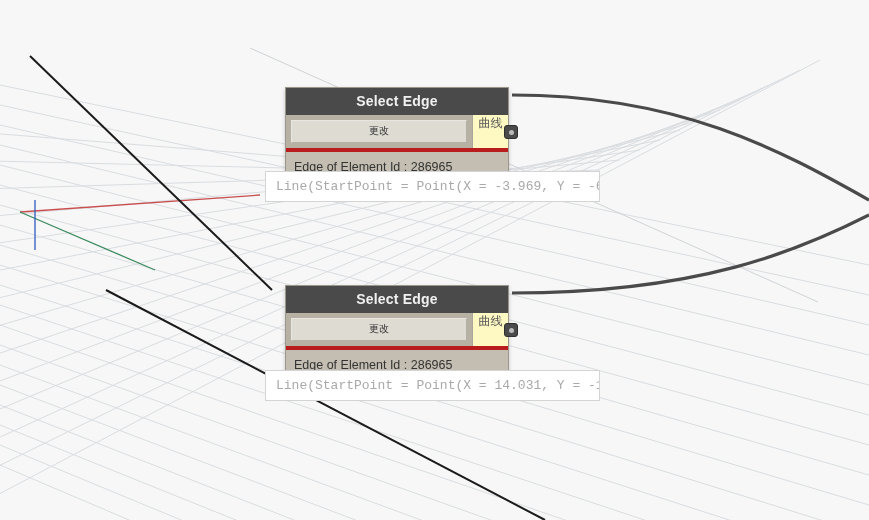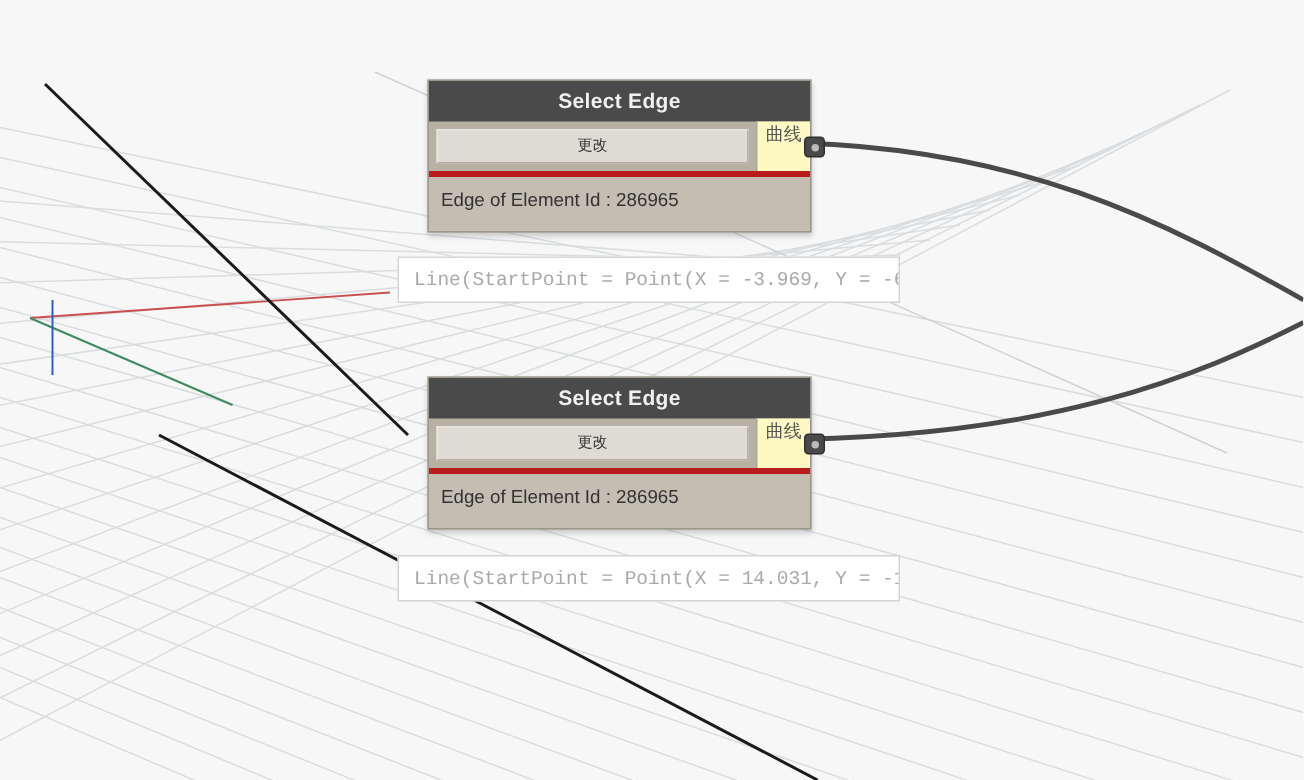--- a/index.html
+++ b/index.html
@@ -6,24 +6,25 @@
   html, body { width: 869px; height: 520px; overflow: hidden; font-family: "Segoe UI", "Microsoft YaHei", Arial, sans-serif; }
   .canvas {
     position: relative;
     width: 869px;
     height: 520px;
     background: #f7f7f7;
   }
   svg.bg { position: absolute; inset: 0; }
   .node {
     position: absolute;
-    width: 256px;
+    width: 224px;
     background: #b7b1a4;
     border: 1px solid #9c978c;
     box-shadow: 0 2px 4px rgba(0,0,0,0.2);
+    margin-top: 34px;
   }
   .node-header {
     background: #4a4a4a;
     color: #f0f0f0;
     font-weight: 600;
     font-size: 14px;
     text-align: center;
     padding: 5px 0 6px 0;
     letter-spacing: 0.2px;
   }

